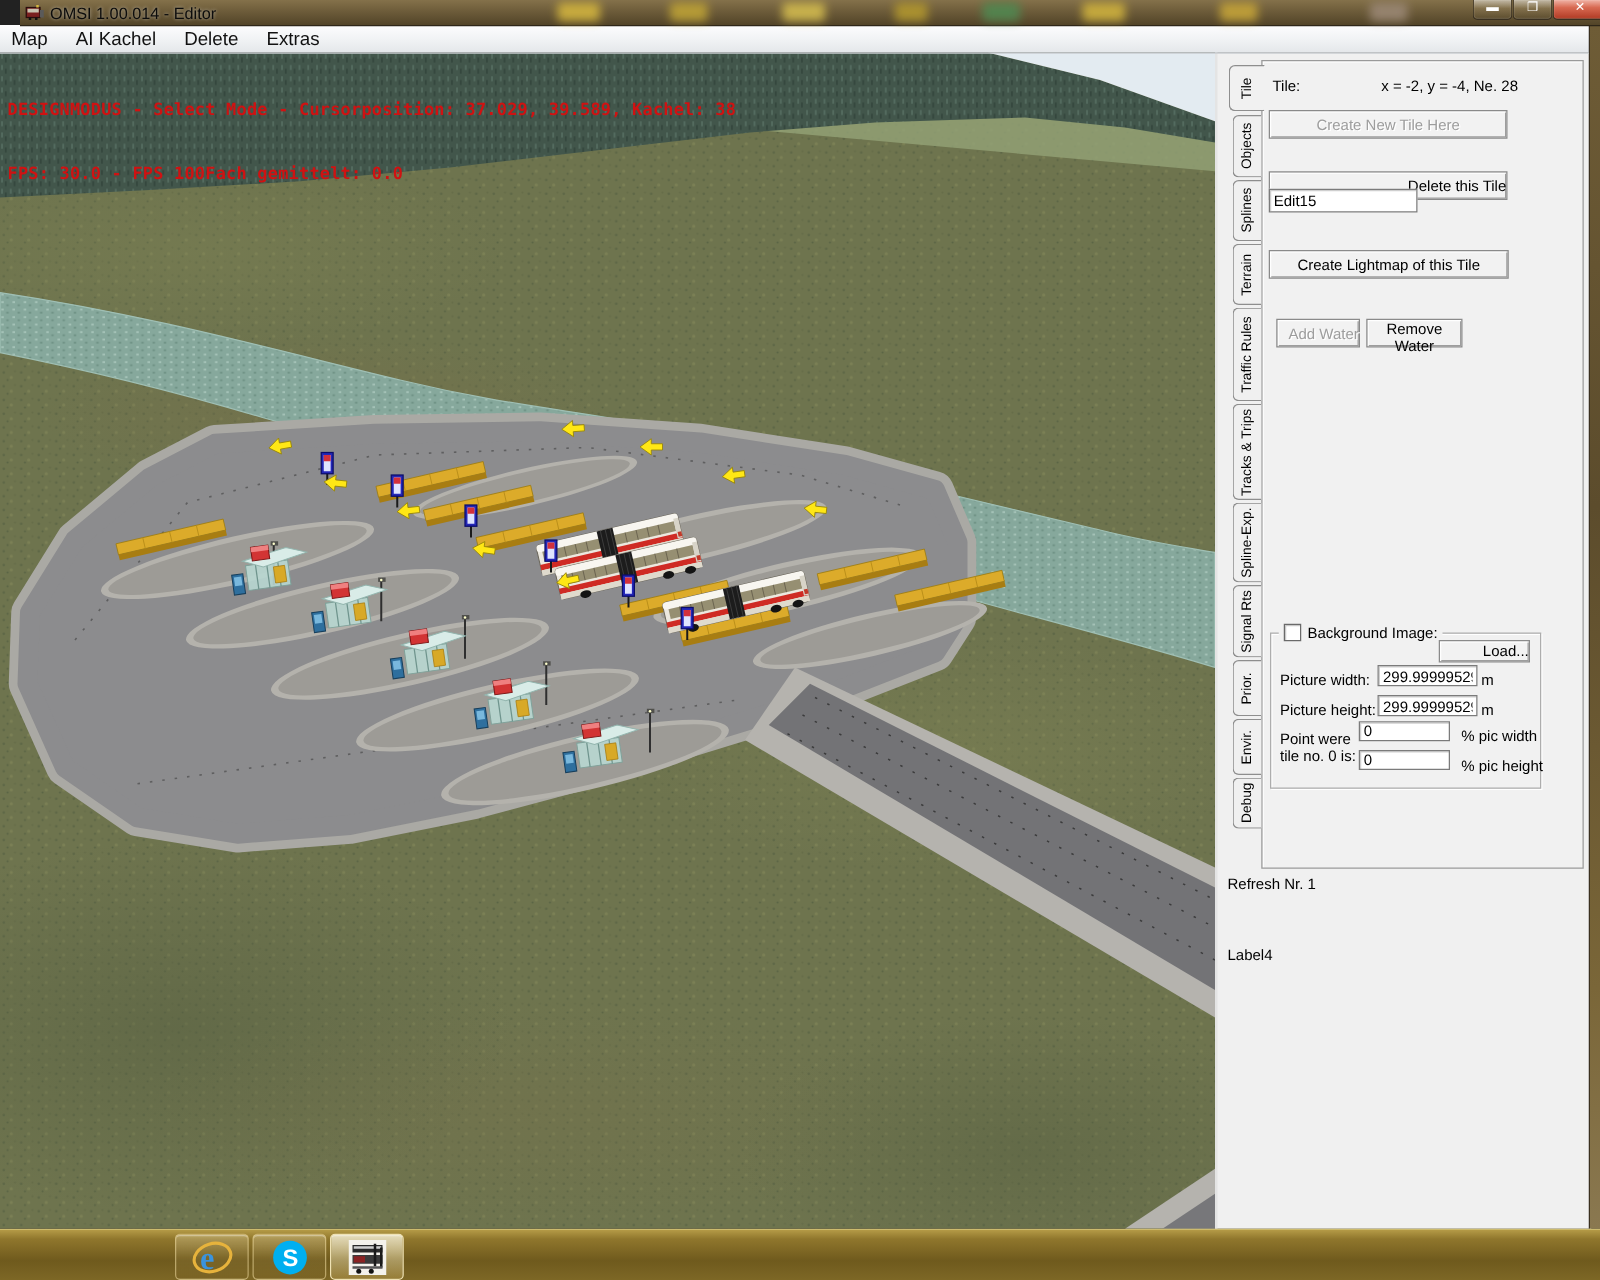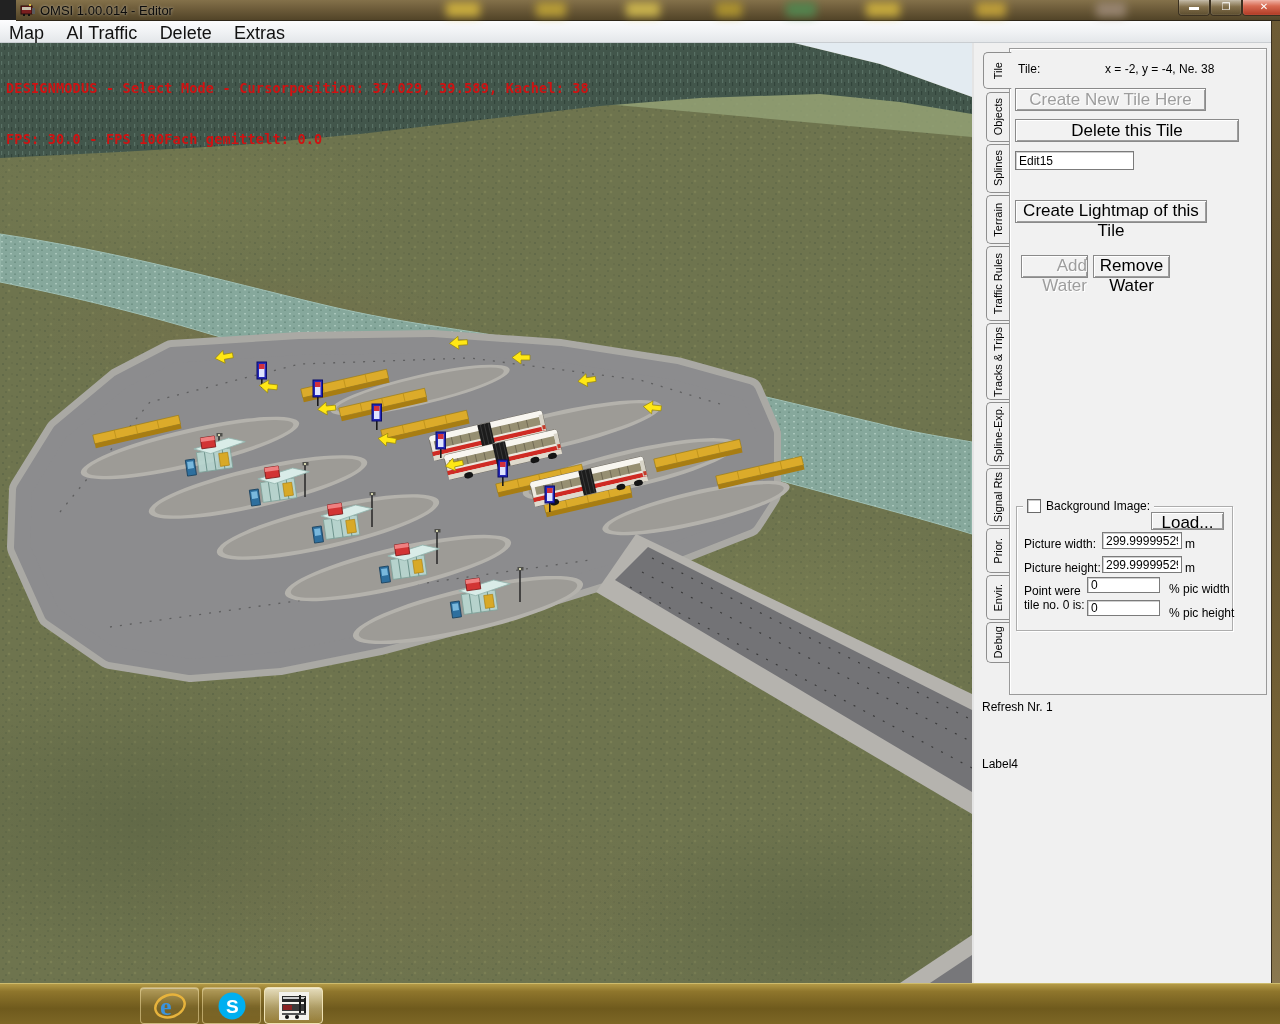--- a/index.html
+++ b/index.html
@@ -15,38 +15,38 @@
   #app-icon{position:absolute;left:4px;top:2px;width:16px;height:16px;}
   #win-controls{position:absolute;right:10px;top:0;height:16px;display:flex;z-index:31;}
   .winbtn{width:30px;height:15px;border:1px solid #3a3020;border-top:none;border-radius:0 0 4px 4px;
     background:linear-gradient(180deg,rgba(255,255,255,.5),rgba(180,160,120,.25) 45%,rgba(90,75,45,.35));
     color:#fff;font-size:10px;line-height:14px;text-align:center;margin-left:0;box-shadow:inset 0 0 1px rgba(255,255,255,.6);}
   .winbtn.close{width:42px;background:linear-gradient(180deg,#f0b3a6 0%,#d86a52 40%,#b03a24 100%);}
   
   #menubar{position:absolute;left:0;top:20px;width:1271px;height:22px;
     background:linear-gradient(180deg,#fdfdfe 0%,#f0f2f4 55%,#e4e7ea 100%);
     border-bottom:1px solid #c9cdd1;z-index:20;}
-  .menu-item{display:inline-block;padding:3px 9px 0 9px;font-size:18px;color:#111;}
+  .menu-item{display:inline-block;padding:3px 9px 0 9px;font-size:15px;color:#111;}
   
   #viewport{position:absolute;left:0;top:42px;width:972px;height:676px;z-index:1;}
   #hud{position:absolute;left:6px;top:4px;z-index:5;
     font-family:"DejaVu Sans Mono",monospace;font-weight:bold;font-size:13.5px;
     color:#cf1212;letter-spacing:.2px;line-height:17px;white-space:pre;}
   
   #sidepanel{position:absolute;left:972px;top:42px;width:299px;height:941px;background:#f0f0f0;
     border-left:2px solid #e4e4e4;z-index:10;font-size:12px;color:#000;}
   #tabpage{position:absolute;left:35px;top:6px;width:256px;height:645px;background:#f1f1f1;
     border:1px solid #9a9a9a;box-shadow:inset 1px 1px 0 #ffffff;}
   .vtab{position:absolute;left:12px;width:22px;background:#f0f0f0;border:1px solid #8e8e8e;border-right:none;
     border-radius:5px 0 0 5px;display:flex;align-items:center;justify-content:center;z-index:2;}
   .vtab span{writing-mode:vertical-rl;transform:rotate(180deg);font-size:11px;color:#000;white-space:nowrap;}
   .vtab.selected{left:9px;width:27px;background:#f1f1f1;z-index:3;border-right:1px solid #f1f1f1;}
   .btn{position:absolute;background:#f2f2f2;border:1px solid #8a8a8a;
     box-shadow:inset 1px 1px 0 #ffffff,inset -1px -1px 0 #9d9d9d;
-    font-family:"Liberation Sans",sans-serif;font-size:17px;color:#000;text-align:center;padding:0;}
+    font-family:"Liberation Sans",sans-serif;font-size:12px;color:#000;text-align:center;padding:0;}
   .btn:disabled{color:#9d9d9d;text-shadow:1px 1px 0 #ffffff;}
   .tfield{position:absolute;background:#fff;border:1px solid #7b7b7b;
     box-shadow:inset 1px 1px 0 #cfcfcf;font-family:"Liberation Sans",sans-serif;font-size:12px;padding:1px 3px;}
   .plabel{position:absolute;white-space:nowrap;}
   #bg-group{position:absolute;left:6px;top:457px;width:215px;height:123px;
     border:1px solid #adadad;box-shadow:inset 1px 1px 0 #fff,1px 1px 0 #fff;}
   #bg-legend{position:absolute;left:6px;top:-8px;background:#f1f1f1;padding:0 4px;display:flex;align-items:center;gap:5px;justify-content:space-between;}
   #bg-checkbox{width:12px;height:12px;background:#fff;border:1px solid #6a6a6a;box-shadow:inset 1px 1px 0 #c9c9c9;}
   
   #win-right-border{position:absolute;left:1271px;top:20px;width:9px;height:963px;z-index:15;
@@ -290,21 +290,21 @@
     <div id="app-title">OMSI 1.00.014 - Editor</div>
     <div id="win-controls">
       <div class="winbtn">▬</div>
       <div class="winbtn">❐</div>
       <div class="winbtn close">✕</div>
     </div>
   </div>
 
   <div id="menubar">
     <span class="menu-item">Map</span>
-    <span class="menu-item">AI Traffic</span>
+    <span class="menu-item">AI Kachel</span>
     <span class="menu-item">Delete</span>
     <span class="menu-item">Extras</span>
   </div>
 
   <div id="sidepanel">
 
     <div class="vtab selected" style="top:10px;height:35px;">
         <span>Tile</span>
       </div>
     <div class="vtab" style="top:50px;height:48px;">
@@ -333,35 +333,35 @@
       </div>
     <div class="vtab" style="top:533px;height:43px;">
         <span>Envir.</span>
       </div>
     <div class="vtab" style="top:580px;height:39px;">
         <span>Debug</span>
       </div>
 
     <div id="tabpage">
       <div class="plabel" style="left:8px;top:13px;">Tile:</div>
-      <div class="plabel" style="left:95px;top:13px;width:108px;text-align:right;">x = -2, y = -4, Ne. 38</div>
+      <div class="plabel" style="left:95px;top:13px;width:108px;text-align:right;">x = -2, y = -4, Ne. 28</div>
 
       <button class="btn" style="left:5px;top:39px;width:191px;height:23px;" disabled="">Create New Tile Here</button>
-      <button class="btn" style="left:5px;top:70px;width:224px;height:23px;">Delete this Tile</button>
+      <button class="btn" style="left:5px;top:88px;width:191px;height:23px;text-align:right;">Delete this Tile</button>
       <input class="tfield" style="left: 5px; top: 102px; width: 111px; height: 15px;" value="Edit15">
       <button class="btn" style="left:5px;top:151px;width:192px;height:23px;">Create Lightmap of this Tile</button>
       <button class="btn" style="left:11px;top:206px;width:67px;height:23px;text-align:right;" disabled="">Add Water</button>
       <button class="btn" style="left:83px;top:206px;width:77px;height:23px;">Remove Water</button>
 
       <div id="bg-group">
         <div id="bg-legend">
           <div id="bg-checkbox"></div>
           <span>Background Image:</span>
         </div>
-        <button class="btn" style="left:134px;top:5px;width:73px;height:18px;">Load...</button>
+        <button class="btn" style="left:134px;top:5px;width:73px;height:18px;text-align:right;">Load...</button>
         <div class="plabel" style="left:7px;top:30px;">Picture width:</div>
         <input class="tfield" style="left: 85px; top: 25px; width: 72px; height: 13px;" value="299.999995292">
         <div class="plabel" style="left:168px;top:30px;">m</div>
         <div class="plabel" style="left:7px;top:54px;">Picture height:</div>
         <input class="tfield" style="left: 85px; top: 49px; width: 72px; height: 13px;" value="299.999995292">
         <div class="plabel" style="left:168px;top:54px;">m</div>
         <div class="plabel" style="left:7px;top:77px;">Point were</div>
         <div class="plabel" style="left:7px;top:91px;">tile no. 0 is:</div>
         <input class="tfield" style="left: 70px; top: 70px; width: 65px; height: 12px;" value="0">
         <div class="plabel" style="left:152px;top:75px;">% pic width</div>

